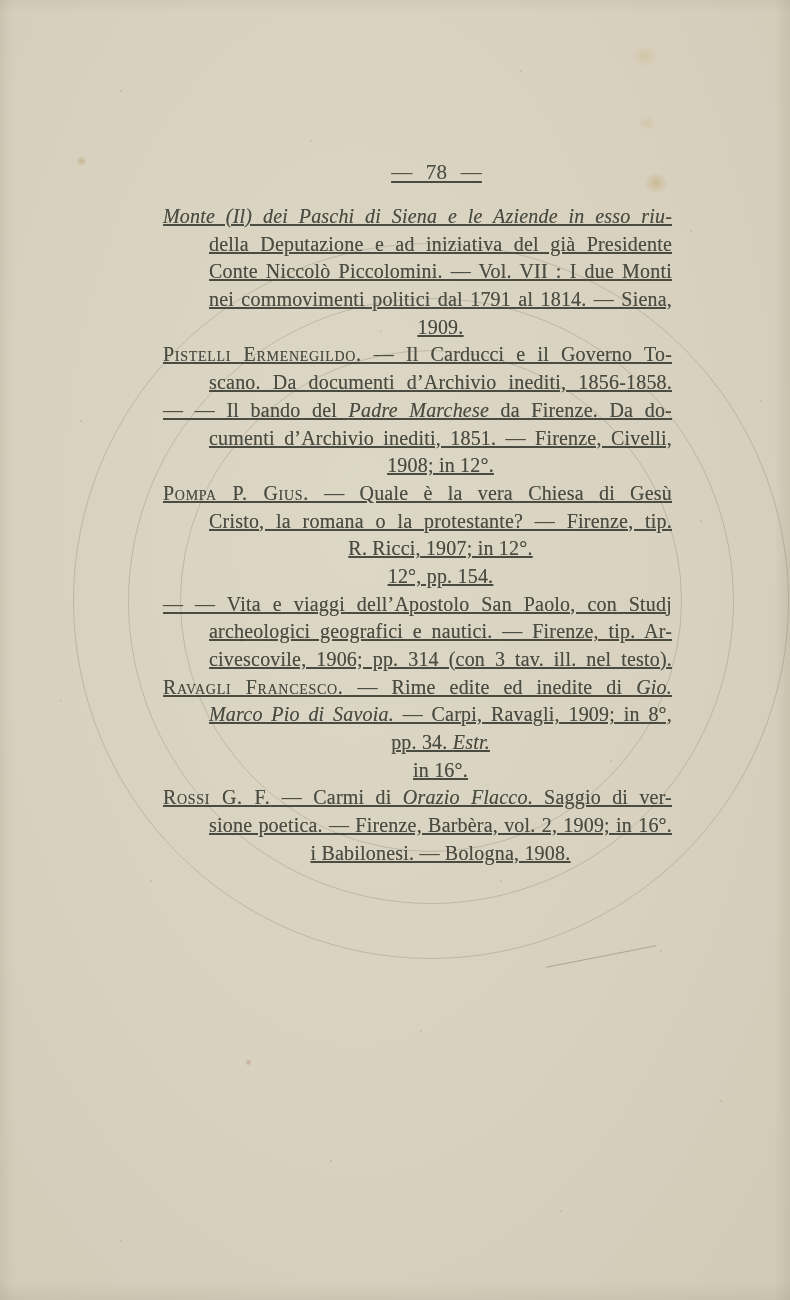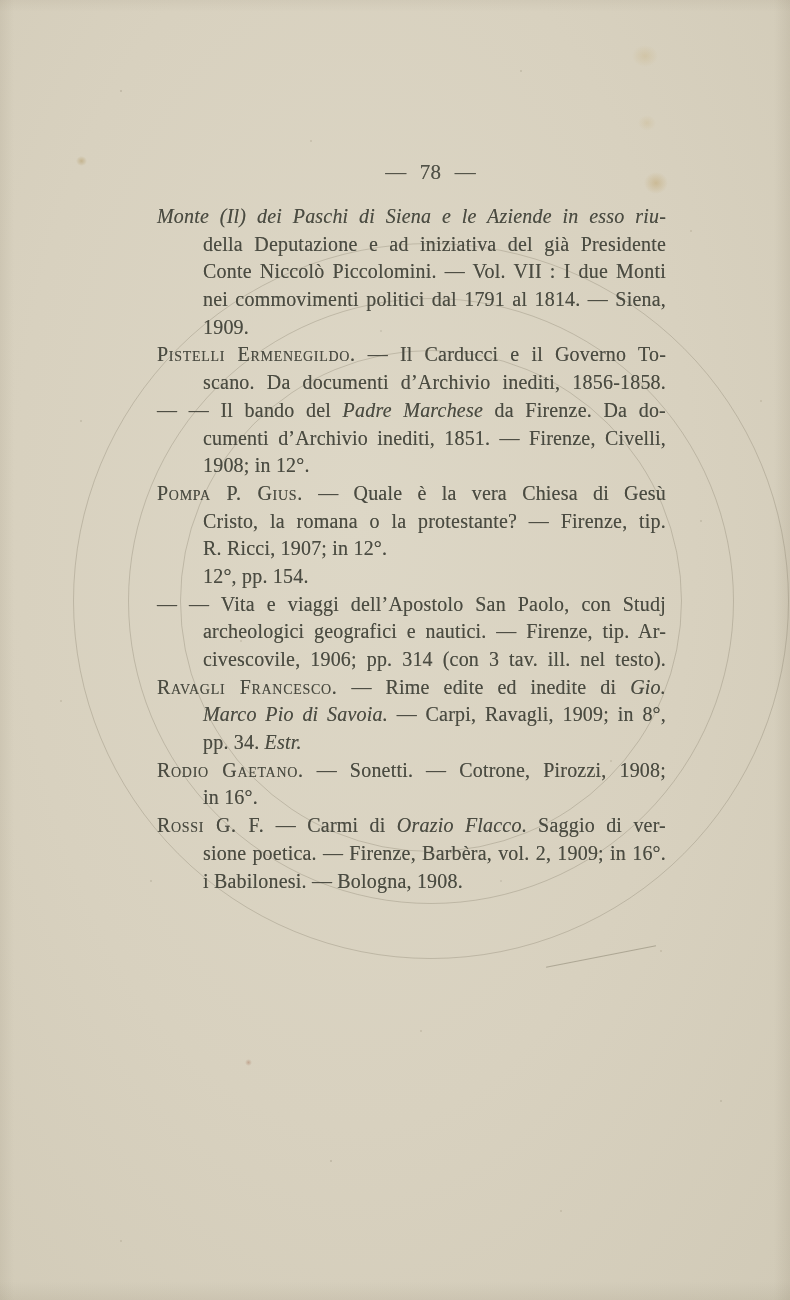--- a/index.html
+++ b/index.html
@@ -37,39 +37,40 @@
       80px 420px 0 rgba(118,108,86,.22), 240px 640px 0 rgba(118,108,86,.2),
       700px 520px 0 rgba(118,108,86,.22), 610px 760px 0 rgba(118,108,86,.2),
       150px 880px 0 rgba(118,108,86,.22), 420px 1030px 0 rgba(118,108,86,.2),
       330px 1160px 0 rgba(118,108,86,.25), 560px 1210px 0 rgba(118,108,86,.2),
       120px 1240px 0 rgba(118,108,86,.2), 720px 1100px 0 rgba(118,108,86,.22),
       60px 700px 0 rgba(118,108,86,.2), 380px 330px 0 rgba(118,108,86,.18),
       660px 950px 0 rgba(118,108,86,.2), 210px 250px 0 rgba(118,108,86,.18),
       500px 880px 0 rgba(118,108,86,.18), 760px 400px 0 rgba(118,108,86,.2);}
   
   #text-block{
-    position:absolute;left:157px;top:160px;width:509px;
+    position:absolute;left:163px;top:160px;width:509px;
     color:#4a4b41;
     font-size:20px;
     letter-spacing:0.2px;
     text-shadow:0 0 0.5px rgba(74,75,65,0.55);
+    text-decoration:underline;
   }
   #page-number{
     text-align:center;
     padding-left:38px;
     font-size:21px;
     word-spacing:8px;
     color:#515248;
   }
   #bib-entries{margin-top:18px;}
   .line{
     line-height:27.7px;
     height:27.7px;
     white-space:nowrap;
-    text-align:left;
+    text-align:center;
   }
   .line.indent{padding-left:46px;}
   .line.jl{text-align:justify;text-align-last:justify;}
   .it{font-style:italic;margin-top:12px;}
   .sc{font-variant:small-caps;letter-spacing:0.7px;}
 </style>
 </head>
 <body>
 
 <div id="page">
@@ -117,21 +118,20 @@
           <div class="line jl"><span>— — Vita e viaggi dell’Apostolo San Paolo, con Studj</span></div>
           <div class="line indent jl"><span>archeologici geografici e nautici. — Firenze, tip. Ar-</span></div>
           <div class="line indent jl"><span>civescovile, 1906; pp. 314 (con 3 tav. ill. nel testo).</span></div>
         </div>
         <div>
           <div class="line jl"><span class="sc">Ravagli Francesco.</span><span> — Rime edite ed inedite di </span><span class="it">Gio.</span></div>
           <div class="line indent jl"><span class="it">Marco Pio di Savoia.</span><span> — Carpi, Ravagli, 1909; in 8°,</span></div>
           <div class="line indent"><span>pp. 34. </span><span class="it">Estr.</span></div>
         </div>
         <div>
-          <div class="line jl"><span class="sc">Rodio Gaetano.</span><span> — Sonetti. — Cotrone, Pirozzi, 1908;</span></div>
           <div class="line indent"><span>in 16°.</span></div>
         </div>
         <div>
           <div class="line jl"><span class="sc">Rossi G. F.</span><span> — Carmi di </span><span class="it">Orazio Flacco</span><span>. Saggio di ver-</span></div>
           <div class="line indent jl"><span>sione poetica. — Firenze, Barbèra, vol. 2, 1909; in 16°.</span></div>
         </div>
         <div>
           <div class="line indent"><span>i Babilonesi. — Bologna, 1908.</span></div>
         </div>
       </div>

